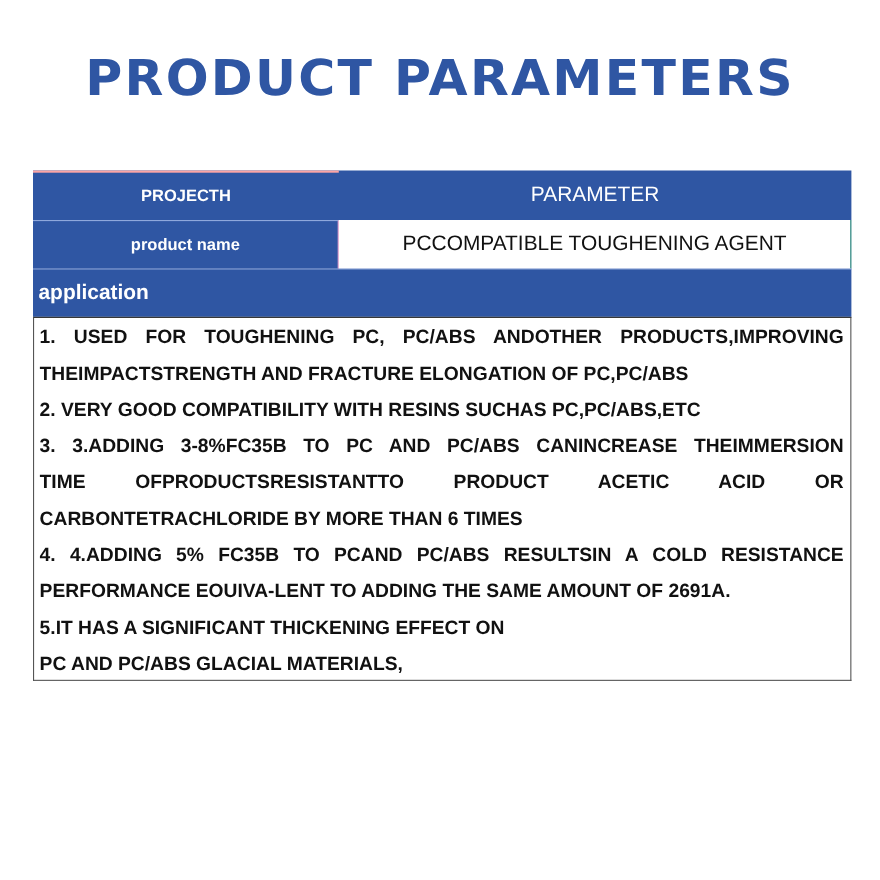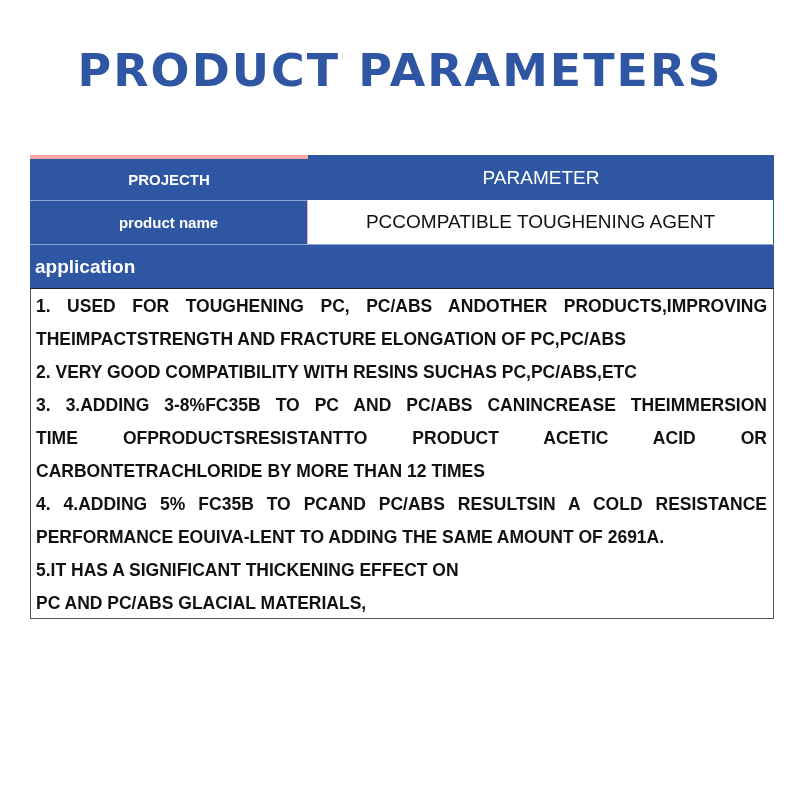--- a/index.html
+++ b/index.html
@@ -1,21 +1,21 @@
 <!DOCTYPE html>
 <html><head>
 <meta charset="utf-8">
 <style>
   html, body { margin:0; padding:0; }
   body { width:800px; height:800px; background:#ffffff; position:relative; overflow:hidden; font-family:"DejaVu Sans", sans-serif; }
   .title { position:absolute; top:44px; left:0; width:800px; text-align:center; color:#2f56a3; font-family:"DejaVu Sans", sans-serif; font-weight:bold; font-size:45px; letter-spacing:2px; transform:scaleX(1.02); }
   .table { position:absolute; left:30px; top:155px; width:744px; }
   .row { display:flex; width:744px; }
   .hdr { height:45px; background:#2f56a3; }
-  .hdr .c1 { width:278px; border-top:4px solid #fca5a5; box-sizing:border-box; display:flex; align-items:center; justify-content:center; color:#fff; font-family:"Liberation Sans", sans-serif; font-weight:bold; font-size:15px; }
+  .hdr .c1 { width:278px; border-top:2px solid #fca5a5; box-sizing:border-box; display:flex; align-items:center; justify-content:center; color:#fff; font-family:"Liberation Sans", sans-serif; font-weight:bold; font-size:15px; }
   .hdr .c2 { flex:1; display:flex; align-items:center; justify-content:center; color:#fff; font-family:"Liberation Sans", sans-serif; font-size:19px; }
   .prod { height:44px; }
   .prod .c1 { width:278px; background:#2f56a3; border-top:1px solid #8fa8dc; border-right:1px solid #f9a8d4; box-sizing:border-box; display:flex; align-items:center; justify-content:center; color:#fff; font-family:"Liberation Sans", sans-serif; font-weight:bold; font-size:15px; }
   .prod .c2 { flex:1; background:#fff; border-right:1px solid #0f766e; box-sizing:border-box; display:flex; align-items:center; justify-content:center; color:#111; font-family:"Liberation Sans", sans-serif; font-size:19px; }
   .app { height:44px; background:#2f56a3; border-top:1px solid #8fa8dc; box-sizing:border-box; display:flex; align-items:center; padding-left:5px; color:#fff; font-family:"Liberation Sans", sans-serif; font-weight:bold; font-size:19px; }
   .body { border:1px solid #555; border-top:1px solid #222; box-sizing:border-box; width:744px; height:331px; padding:1px 6px 0 5px; }
   .line { font-family:"Liberation Sans", sans-serif; font-weight:bold; font-size:17.5px; color:#111; height:33px; line-height:33px; white-space:nowrap; overflow:hidden; }
   .just { text-align:justify; text-align-last:justify; }
 </style>
 </head>
@@ -32,19 +32,19 @@
     <div class="c1">product name</div>
     <div class="c2">PCCOMPATIBLE TOUGHENING AGENT</div>
   </div>
   <div class="app">application</div>
   <div class="body">
     <div class="line just">1. USED FOR TOUGHENING PC, PC/ABS ANDOTHER PRODUCTS,IMPROVING</div>
     <div class="line">THEIMPACTSTRENGTH AND FRACTURE ELONGATION OF PC,PC/ABS</div>
     <div class="line">2. VERY GOOD COMPATIBILITY WITH RESINS SUCHAS PC,PC/ABS,ETC</div>
     <div class="line just">3. 3.ADDING 3-8%FC35B TO PC AND PC/ABS CANINCREASE THEIMMERSION</div>
     <div class="line just">TIME OFPRODUCTSRESISTANTTO PRODUCT ACETIC ACID OR</div>
-    <div class="line">CARBONTETRACHLORIDE BY MORE THAN 12 TIMES</div>
+    <div class="line">CARBONTETRACHLORIDE BY MORE THAN 6 TIMES</div>
     <div class="line just">4. 4.ADDING 5% FC35B TO PCAND PC/ABS RESULTSIN A COLD RESISTANCE</div>
     <div class="line">PERFORMANCE EOUIVA-LENT TO ADDING THE SAME AMOUNT OF 2691A.</div>
     <div class="line">5.IT HAS A SIGNIFICANT THICKENING EFFECT ON</div>
     <div class="line">PC AND PC/ABS GLACIAL MATERIALS,</div>
   </div>
 </div>
 
 </body></html>

